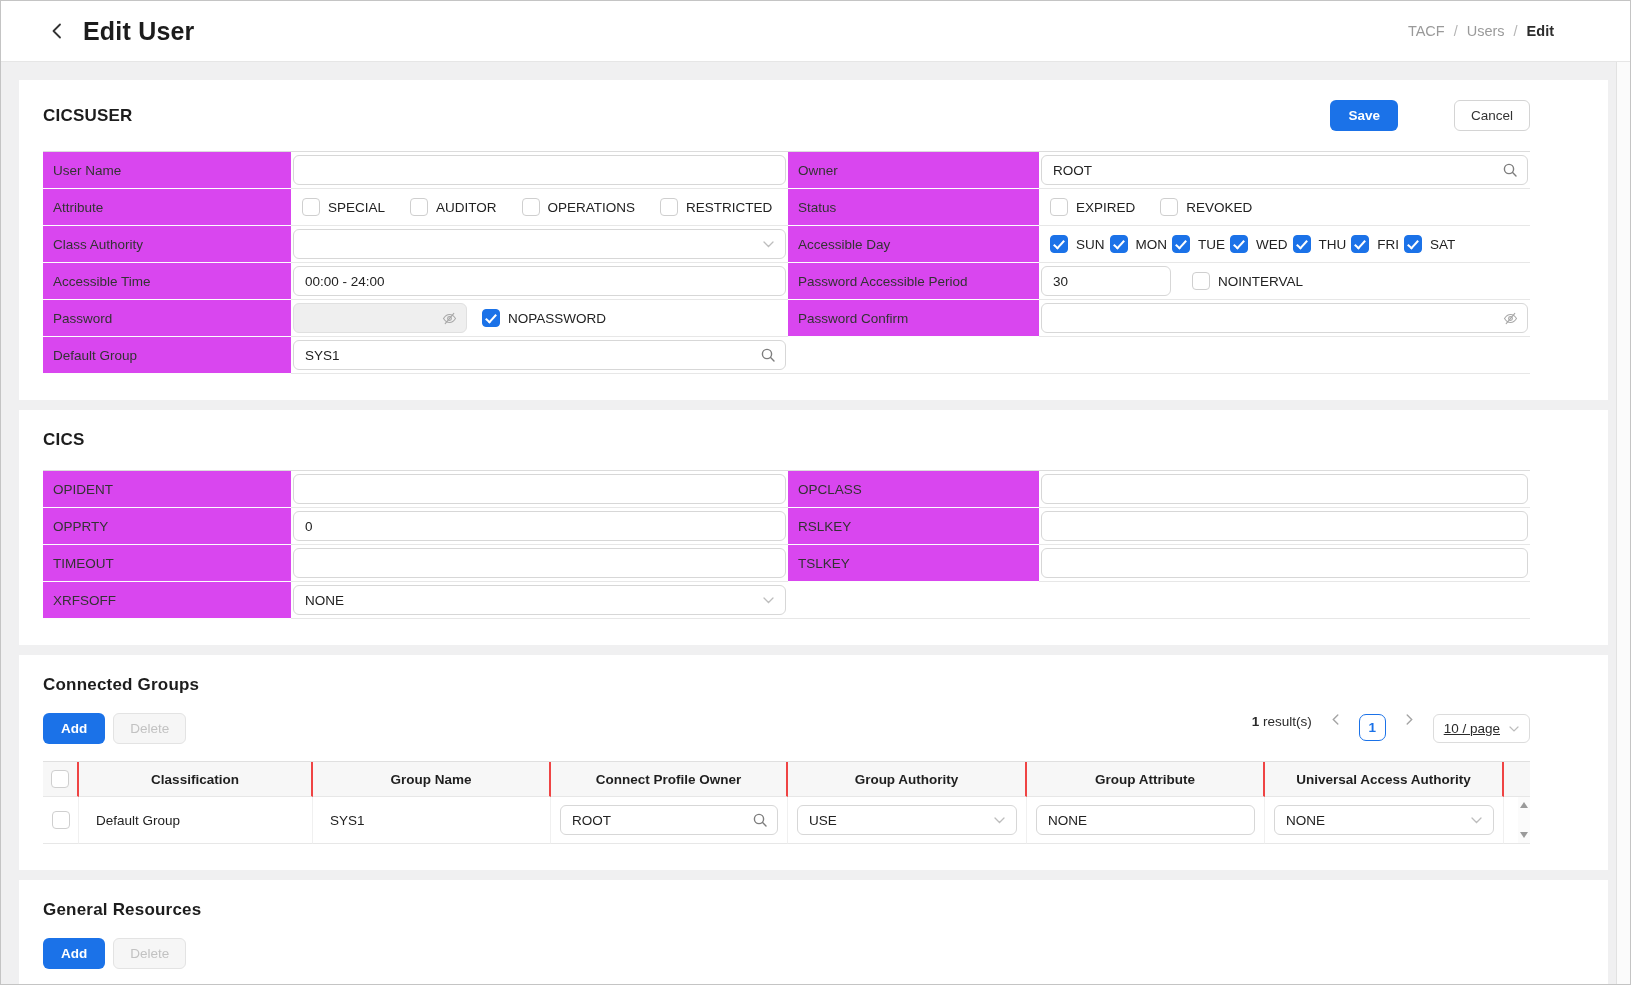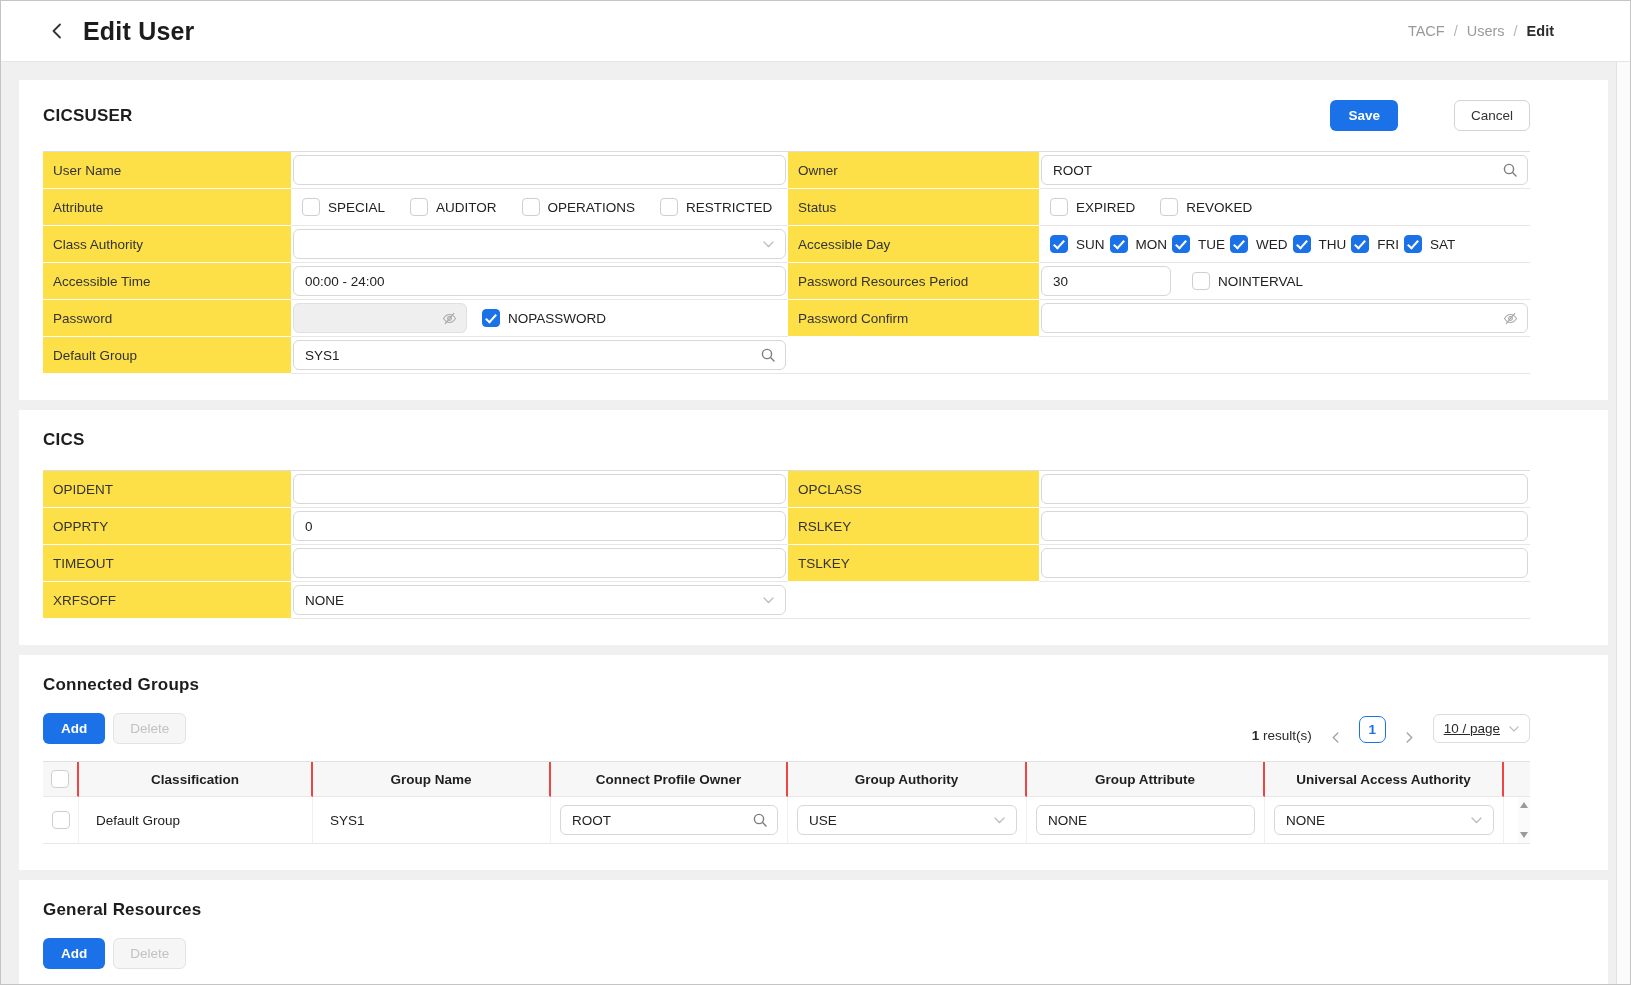--- a/index.html
+++ b/index.html
@@ -32,21 +32,21 @@
 
   .btn { height:31px; border-radius:6px; font-size:13.5px; font-weight:700; cursor:pointer;
          display:inline-flex; align-items:center; justify-content:center; border:1px solid transparent; }
   .btn-primary { background:#1b72e8; color:#fff; padding:0 17px; }
   .btn-outline { background:#fff; color:#333; border-color:#d4d4d4; padding:0 16px; font-weight:400;margin-left:48px; }
   .btn-disabled { background:#f6f6f6; color:#c2c2c2; border-color:#e3e3e3; padding:0 16px; font-weight:400; cursor:default; }
 
   
   .form-table { display:grid; grid-template-columns:248px 497px 251px 1fr;
                 border-top:1px solid #dcdcdc; }
-  .lcell { background:#fde047; border-bottom:1px solid #fdfdfd; height:37px;
+  .lcell { background:#d946ef; border-bottom:1px solid #fdfdfd; height:37px;
            display:flex; align-items:center; padding:0 10px; font-size:13.5px; color:#333; }
   .fcell { background:#fff; border-bottom:1px solid #e7e7e7; height:37px;
            display:flex; align-items:center; padding:0 2px; }
   .ecell { grid-column:span 2; background:#fff; border-bottom:1px solid #e7e7e7; height:37px; }
 
   .input { height:30px; width:100%; border:1px solid #d7d7d7; border-radius:6px; background:#fff;
            padding:6px 11px; font-size:13.5px; color:#222; font-family:inherit; outline:none; }
   .input.short130 { width:130px; flex:none; }
   .input.disabled { background:#efefef; border-color:#e0e0e0; }
   .input-wrap { position:relative; width:100%; display:flex; align-items:center; }
@@ -66,21 +66,21 @@
   .cb.checked { background:#1b72e8; border-color:#1b72e8; }
   .cb::after { content:""; display:none; width:4px; height:9px; border:solid #fff;
                border-width:0 2px 2px 0; transform:rotate(42deg); margin-bottom:2px; }
   .cb.checked::after { display:block; }
   .cb-label { font-size:13.5px; color:#222; }
   .inline-cb { margin-left:15px; }
 
   
   .toolbar { display:flex; align-items:center; margin-bottom:17px; }
   .toolbar .btns { display:flex; gap:8px; }
-  .pager { margin-left:auto; display:flex; align-items:flex-end; gap:20px; font-size:13.5px; color:#2a2a2a; }
+  .pager { margin-left:auto; display:flex; align-items:flex-start; gap:20px; font-size:13.5px; color:#2a2a2a; }
   .result-count b { font-weight:700; }
   .pg-arrow { color:#a9a9a9; font-size:13px; cursor:pointer; display:flex; align-items:center; }
   .pg-num { width:27px; height:27px; border:1px solid #1b72e8; color:#1b72e8; font-weight:700;
             border-radius:7px; display:flex; align-items:center; justify-content:center; cursor:pointer; }
   .pg-size { height:29px; border:1px solid #dcdcdc; border-radius:6px; padding:0 10px;
              display:flex; align-items:center; gap:9px; cursor:pointer; color:#2a2a2a;text-decoration:underline; }
 
   
   .data-table { display:grid; grid-template-columns:36px 234px 238px 237px 239px 238px 239px 14px 1fr;
                 border-top:1px solid #e0e0e0; }
@@ -232,21 +232,21 @@
                 <span class="cb checked"></span>
                 <span class="cb-label">SAT</span>
               </span>
             </div>
           </div>
 
           <div class="lcell">Accessible Time</div>
           <div class="fcell">
             <input class="input" type="text" value="00:00 - 24:00" style="">
           </div>
-          <div class="lcell">Password Resources Period</div>
+          <div class="lcell">Password Accessible Period</div>
           <div class="fcell">
             <input class="input short130" type="text" value="30" style="">
             <span class="cb-item inline-cb" style="margin-left:21px;">
               <span class="cb"></span>
               <span class="cb-label">NOINTERVAL</span>
             </span>
           </div>
 
           <div class="lcell">Password</div>
           <div class="fcell">

